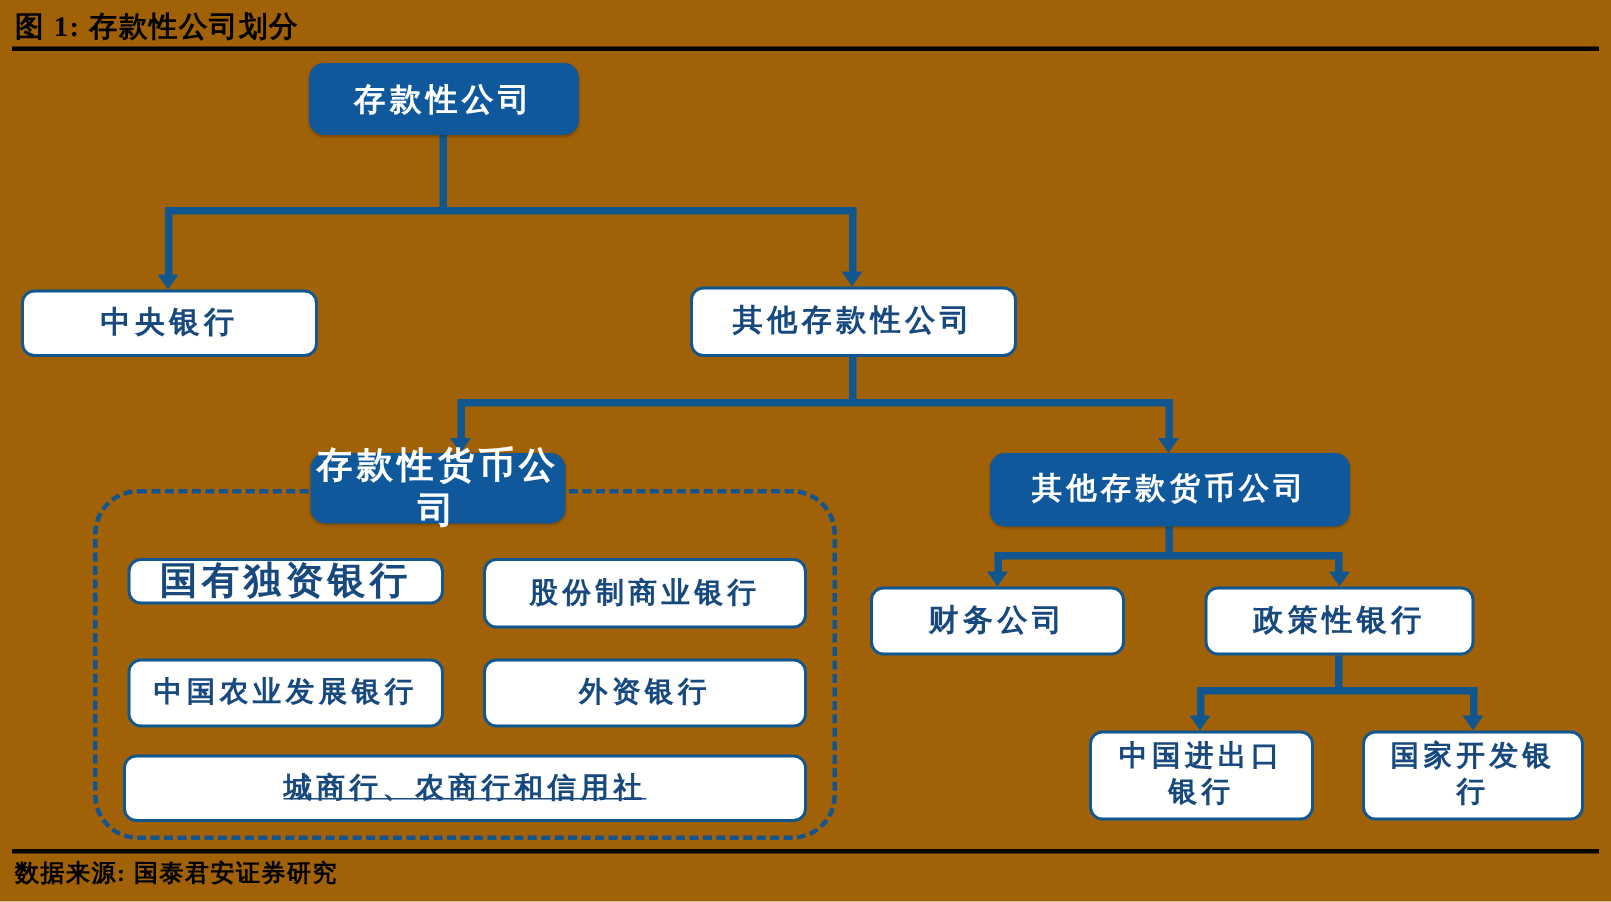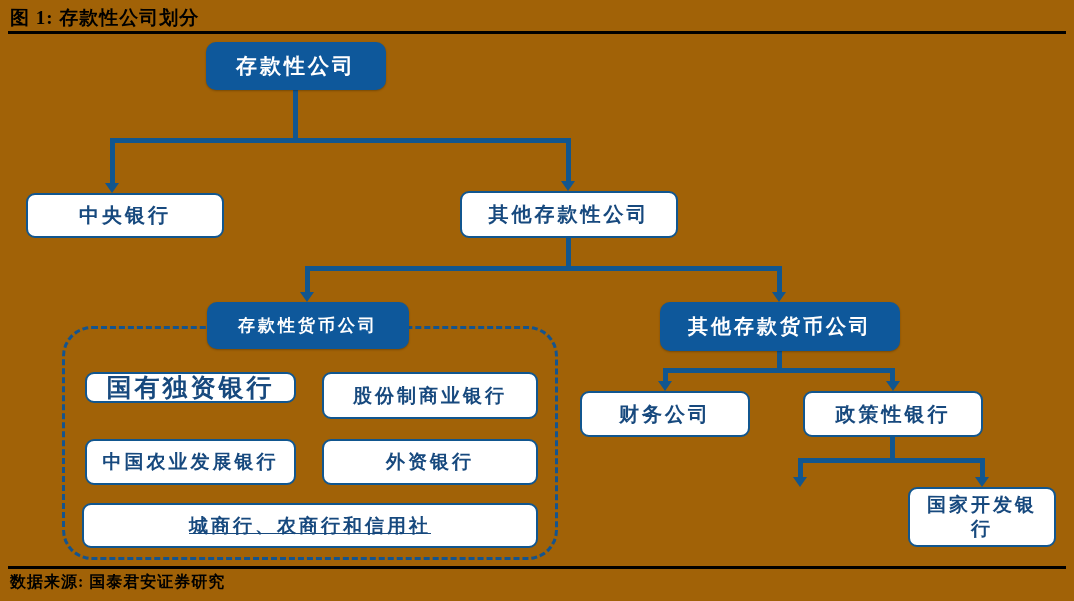--- a/index.html
+++ b/index.html
@@ -89,29 +89,29 @@
   <div class="seg" style="left:798px;top:458px;width:187px;height:5px;"></div>
   <div class="seg" style="left:798px;top:461px;width:5px;height:17px;"></div>
   <div class="arrow" style="left:793px;top:477px;"></div>
   <div class="seg" style="left:980px;top:461px;width:5px;height:17px;"></div>
   <div class="arrow" style="left:975px;top:477px;"></div>
 
   <div class="node node--filled" style="left:206px;top:42px;width:180px;height:48px;">
     <span>存款性公司</span>
   </div>
 
-  <div class="node node--outline" style="left:26px;top:193px;width:198px;height:45px;">
+  <div class="node node--outline" style="left:14px;top:193px;width:198px;height:45px;">
     <span>中央银行</span>
   </div>
 
   <div class="node node--outline" style="left:460px;top:191px;width:218px;height:47px;text-align:right;">
     <span>其他存款性公司</span>
   </div>
 
-  <div class="node node--filled" style="left:207px;top:302px;width:202px;height:47px;font-size:17px;">
+  <div class="node node--filled" style="left:207px;top:302px;width:170px;height:47px;font-size:24px;">
     <span>存款性货币公司</span>
   </div>
 
   <div class="node node--filled" style="left:660px;top:302px;width:240px;height:49px;font-size:20px;">
     <span>其他存款货币公司</span>
   </div>
 
   <div class="node node--outline" style="left:85px;top:372px;width:211px;height:31px;font-size:25px;">
     <span>国有独资银行</span>
   </div>
@@ -133,20 +133,24 @@
   </div>
 
   <div class="node node--outline" style="left:580px;top:391px;width:170px;height:46px;">
     <span>财务公司</span>
   </div>
 
   <div class="node node--outline" style="left:803px;top:391px;width:180px;height:46px;">
     <span>政策性银行</span>
   </div>
 
+  <div class="node node--outline" style="left:726px;top:487px;width:150px;height:60px;font-size:19px;">
+    <span>中国进出口
+银行</span>
+  </div>
 
   <div class="node node--outline" style="left:908px;top:487px;width:148px;height:60px;font-size:19px;">
     <span>国家开发银
 行</span>
   </div>
 
   <div class="rule rule--bottom"></div>
   <div class="source">数据来源: 国泰君安证券研究</div>
 
   <div class="watermark">

